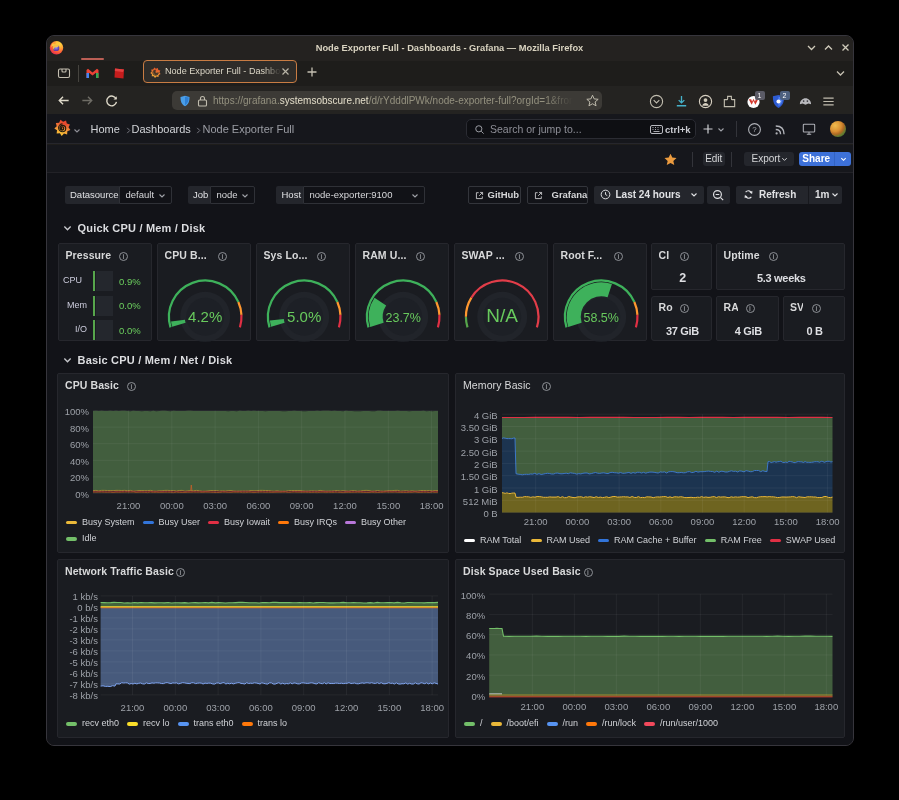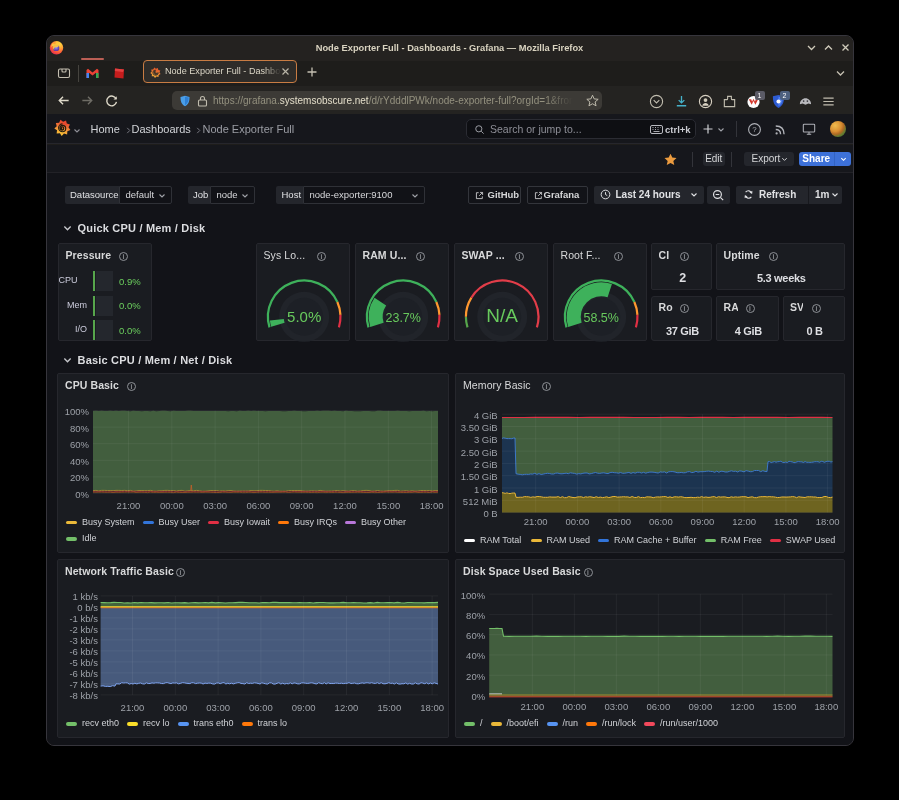--- a/index.html
+++ b/index.html
@@ -221,21 +221,21 @@
     <div class="abs" style="left:256px;top:150px;width:122px;height:17.5px;background:#111217;border:1px solid #2f3137;border-radius:0 2px 2px 0;line-height:16px;font-size:9.5px;color:#d8d9dc;padding-left:6px">node-exporter:9100<svg style="position:absolute;right:5px;top:5px" width="8" height="8" viewBox="0 0 8 8">
         <path d="M1.5 2.5 L4 5 L6.5 2.5" stroke="#9fa1a8" stroke-width="1.1" fill="none"></path>
       </svg></div>
     <div class="abs" style="left:421px;top:149.5px;width:53.5px;height:18px;border:1px solid #33353b;border-radius:2px;font-size:9.5px;color:#d5d6d8;font-weight:700;line-height:16.5px"><svg style="position:absolute;left:6px;top:4px" width="9" height="9" viewBox="0 0 16 16">
         <path d="M6.5 3 L2.5 3 L2.5 13.5 L13 13.5 L13 9.5" stroke="#d5d6d8" stroke-width="1.5" fill="none"></path>
         <path d="M9 2.5 L13.5 2.5 L13.5 7 M13.2 2.8 L7.5 8.5" stroke="#d5d6d8" stroke-width="1.5" fill="none"></path>
       </svg><span style="margin-left:19px">GitHub</span></div>
     <div class="abs" style="left:480px;top:149.5px;width:61px;height:18px;border:1px solid #33353b;border-radius:2px;font-size:9.5px;color:#d5d6d8;font-weight:700;line-height:16.5px"><svg style="position:absolute;left:6px;top:4px" width="9" height="9" viewBox="0 0 16 16">
         <path d="M6.5 3 L2.5 3 L2.5 13.5 L13 13.5 L13 9.5" stroke="#d5d6d8" stroke-width="1.5" fill="none"></path>
         <path d="M9 2.5 L13.5 2.5 L13.5 7 M13.2 2.8 L7.5 8.5" stroke="#d5d6d8" stroke-width="1.5" fill="none"></path>
-      </svg><span style="margin-left:16px">Grafana</span></div>
+      </svg><span style="margin-left:24px">Grafana</span></div>
     <div class="abs" style="left:547px;top:149.5px;width:110px;height:18px;background:#24262c;border-radius:2px;font-size:10px;color:#e0e1e4;font-weight:700;line-height:18px"><svg style="position:absolute;left:6px;top:3.5px" width="11" height="11" viewBox="0 0 16 16">
         <circle cx="8" cy="8" r="6.3" fill="none" stroke="#e0e1e4" stroke-width="1.4"></circle>
         <path d="M8 4.5 L8 8 L10.5 9.5" stroke="#e0e1e4" stroke-width="1.4" fill="none"></path>
       </svg><span style="margin-left:22px">Last 24 hours</span><svg style="position:absolute;right:6px;top:5.5px" width="8" height="8" viewBox="0 0 8 8">
         <path d="M1.5 2.5 L4 5 L6.5 2.5" stroke="#e0e1e4" stroke-width="1.1" fill="none"></path>
       </svg></div>
     <div class="abs" style="left:660px;top:149.5px;width:23px;height:18px;background:#24262c;border-radius:2px">
       <svg style="position:absolute;left:5px;top:3px" width="12.5" height="12.5" viewBox="0 0 16 16">
         <circle cx="7" cy="7" r="5" fill="none" stroke="#e0e1e4" stroke-width="1.5"></circle>
         <path d="M11 11 L14.3 14.3 M4.7 7 L9.3 7" stroke="#e0e1e4" stroke-width="1.5"></path>
@@ -252,35 +252,48 @@
       <path d="M1.2 2.3 L4 5.1 L6.8 2.3" stroke="#c7c8cc" stroke-width="1.2" fill="none"></path>
     </svg>
     <div class="abs" style="left:31px;top:185.5px;font-size:11px;font-weight:700;color:#dcdde0;letter-spacing:0.2px">Quick CPU / Mem / Disk</div>
     <svg class="abs" style="left:16px;top:320.0px" width="9" height="9" viewBox="0 0 8 8">
       <path d="M1.2 2.3 L4 5.1 L6.8 2.3" stroke="#c7c8cc" stroke-width="1.2" fill="none"></path>
     </svg>
     <div class="abs" style="left:31px;top:317.5px;font-size:11px;font-weight:700;color:#dcdde0;letter-spacing:0.2px">Basic CPU / Mem / Net / Disk</div>
     <div style="position:absolute;left:11.0px;top:207.0px;width:94.5px;height:98.2px;background:#1a1c21;border:1px solid #26272d;border-radius:2px;box-sizing:border-box">
       <div style="position:absolute;left:7.0px;top:4.5px;width:50px;overflow:hidden;white-space:nowrap;font-size:10.5px;font-weight:700;color:#d8d9da;letter-spacing:0.1px">Pressure</div>
       <div style="position:absolute;left:60.5px;top:7.5px;width:9px;height:9px;border:1px solid #8e9196;border-radius:50%;box-sizing:border-box;color:#8e9196;font-size:6.5px;text-align:center;line-height:7px;font-weight:700">i</div>
-      <div class="abs" style="left:0;top:31.4px;width:28px;text-align:left;font-size:9px;color:#ccccdc">CPU</div>
+      <div class="abs" style="left:0;top:31.4px;width:28px;text-align:center;font-size:9px;color:#ccccdc">CPU</div>
       <div class="abs" style="left:34.5px;top:27.4px;width:2px;height:20px;background:#57a64c"></div>
       <div class="abs" style="left:37.5px;top:27.4px;width:17px;height:20px;background:#24272d"></div>
       <div class="abs" style="left:60.5px;top:31.9px;font-size:9.5px;color:#6ccf5e">0.9%</div>
       <div class="abs" style="left:0;top:55.7px;width:28.5px;text-align:right;font-size:9px;color:#ccccdc">Mem</div>
       <div class="abs" style="left:34.5px;top:51.7px;width:2px;height:20px;background:#57a64c"></div>
       <div class="abs" style="left:37.5px;top:51.7px;width:17px;height:20px;background:#24272d"></div>
       <div class="abs" style="left:60.5px;top:56.2px;font-size:9.5px;color:#6ccf5e">0.0%</div>
       <div class="abs" style="left:0;top:80.0px;width:28.5px;text-align:right;font-size:9px;color:#ccccdc">I/O</div>
       <div class="abs" style="left:34.5px;top:76.0px;width:2px;height:20px;background:#57a64c"></div>
       <div class="abs" style="left:37.5px;top:76.0px;width:17px;height:20px;background:#24272d"></div>
       <div class="abs" style="left:60.5px;top:80.5px;font-size:9.5px;color:#6ccf5e">0.0%</div>
     </div>
+    <div style="position:absolute;left:110.0px;top:207.0px;width:94.5px;height:98.2px;background:#1a1c21;border:1px solid #26272d;border-radius:2px;box-sizing:border-box">
+      <div style="position:absolute;left:7.0px;top:4.5px;width:46px;overflow:hidden;white-space:nowrap;font-size:10.5px;font-weight:700;color:#d8d9da;letter-spacing:0.1px">CPU B...</div>
+      <div style="position:absolute;left:60.5px;top:7.5px;width:9px;height:9px;border:1px solid #8e9196;border-radius:50%;box-sizing:border-box;color:#8e9196;font-size:6.5px;text-align:center;line-height:7px;font-weight:700">i</div>
+      <svg width="94.5" height="98.2" viewBox="0 0 94.5 98.2" style="position:absolute;left:0;top:0">
+        <circle cx="47.2" cy="72.8" r="25" fill="#21242a"></circle>
+        <circle cx="47.2" cy="72.8" r="19" fill="#1d2026"></circle>
+        <path d="M 20.90 80.84 A 27.50 27.50 0 0 1 19.97 76.63" fill="none" stroke="#3eb15b" stroke-width="14" stroke-linecap="butt"></path>
+        <path d="M 12.49 83.41 A 36.30 36.30 0 0 1 80.36 58.04" fill="none" stroke="#3eb15b" stroke-width="2.2" stroke-linecap="butt"></path>
+        <path d="M 80.36 58.04 A 36.30 36.30 0 0 1 83.45 70.90" fill="none" stroke="#ff9830" stroke-width="2.2" stroke-linecap="butt"></path>
+        <path d="M 83.45 70.90 A 36.30 36.30 0 0 1 81.91 83.41" fill="none" stroke="#e02f44" stroke-width="2.2" stroke-linecap="butt"></path>
+        <text x="47.2" y="78.3" text-anchor="middle" font-family="Liberation Sans, sans-serif" font-size="15" fill="#68ca5d">4.2%</text>
+      </svg>
+    </div>
     <div style="position:absolute;left:209.0px;top:207.0px;width:94.5px;height:98.2px;background:#1a1c21;border:1px solid #26272d;border-radius:2px;box-sizing:border-box">
-      <div style="position:absolute;left:7.0px;top:4.5px;width:46px;overflow:hidden;white-space:nowrap;font-size:10.5px;font-weight:400;color:#d8d9da;letter-spacing:0.1px">Sys Lo...</div>
+      <div style="position:absolute;left:7.0px;top:4.5px;width:46px;overflow:hidden;white-space:nowrap;font-size:10.5px;font-weight:700;color:#d8d9da;letter-spacing:0.1px">Sys Lo...</div>
       <div style="position:absolute;left:60.5px;top:7.5px;width:9px;height:9px;border:1px solid #8e9196;border-radius:50%;box-sizing:border-box;color:#8e9196;font-size:6.5px;text-align:center;line-height:7px;font-weight:700">i</div>
       <svg width="94.5" height="98.2" viewBox="0 0 94.5 98.2" style="position:absolute;left:0;top:0">
         <circle cx="47.2" cy="72.8" r="25" fill="#21242a"></circle>
         <circle cx="47.2" cy="72.8" r="19" fill="#1d2026"></circle>
         <path d="M 20.90 80.84 A 27.50 27.50 0 0 1 19.87 75.82" fill="none" stroke="#3eb15b" stroke-width="14" stroke-linecap="butt"></path>
         <path d="M 12.49 83.41 A 36.30 36.30 0 0 1 80.36 58.04" fill="none" stroke="#3eb15b" stroke-width="2.2" stroke-linecap="butt"></path>
         <path d="M 80.36 58.04 A 36.30 36.30 0 0 1 83.45 70.90" fill="none" stroke="#ff9830" stroke-width="2.2" stroke-linecap="butt"></path>
         <path d="M 83.45 70.90 A 36.30 36.30 0 0 1 81.91 83.41" fill="none" stroke="#e02f44" stroke-width="2.2" stroke-linecap="butt"></path>
         <text x="47.2" y="78.3" text-anchor="middle" font-family="Liberation Sans, sans-serif" font-size="15" fill="#68ca5d">5.0%</text>
       </svg>
@@ -304,21 +317,21 @@
       <svg width="94.5" height="98.2" viewBox="0 0 94.5 98.2" style="position:absolute;left:0;top:0">
         <circle cx="47.2" cy="72.8" r="25" fill="#21242a"></circle>
         <circle cx="47.2" cy="72.8" r="19" fill="#1d2026"></circle>
         <path d="M 12.49 83.41 A 36.30 36.30 0 0 1 10.90 72.80" fill="none" stroke="#56a64b" stroke-width="2.2" stroke-linecap="butt"></path>
         <path d="M 10.90 72.80 A 36.30 36.30 0 0 1 16.42 53.56" fill="none" stroke="#ff9830" stroke-width="2.2" stroke-linecap="butt"></path>
         <path d="M 16.42 53.56 A 36.30 36.30 0 0 1 81.91 83.41" fill="none" stroke="#e23d49" stroke-width="2.2" stroke-linecap="butt"></path>
         <text x="47.2" y="78.3" text-anchor="middle" font-family="Liberation Sans, sans-serif" font-size="19" fill="#68ca5d">N/A</text>
       </svg>
     </div>
     <div style="position:absolute;left:506.0px;top:207.0px;width:94.5px;height:98.2px;background:#1a1c21;border:1px solid #26272d;border-radius:2px;box-sizing:border-box">
-      <div style="position:absolute;left:7.0px;top:4.5px;width:46px;overflow:hidden;white-space:nowrap;font-size:10.5px;font-weight:400;color:#d8d9da;letter-spacing:0.1px">Root F...</div>
+      <div style="position:absolute;left:7.0px;top:4.5px;width:46px;overflow:hidden;white-space:nowrap;font-size:10.5px;font-weight:700;color:#d8d9da;letter-spacing:0.1px">Root F...</div>
       <div style="position:absolute;left:60.5px;top:7.5px;width:9px;height:9px;border:1px solid #8e9196;border-radius:50%;box-sizing:border-box;color:#8e9196;font-size:6.5px;text-align:center;line-height:7px;font-weight:700">i</div>
       <svg width="94.5" height="98.2" viewBox="0 0 94.5 98.2" style="position:absolute;left:0;top:0">
         <circle cx="47.2" cy="72.8" r="25" fill="#21242a"></circle>
         <circle cx="47.2" cy="72.8" r="19" fill="#1d2026"></circle>
         <path d="M 20.90 80.84 A 27.50 27.50 0 0 1 55.78 46.67" fill="none" stroke="#3eb15b" stroke-width="14" stroke-linecap="butt"></path>
         <path d="M 12.49 83.41 A 36.30 36.30 0 0 1 80.36 58.04" fill="none" stroke="#3eb15b" stroke-width="2.2" stroke-linecap="butt"></path>
         <path d="M 80.36 58.04 A 36.30 36.30 0 0 1 83.45 70.90" fill="none" stroke="#ff9830" stroke-width="2.2" stroke-linecap="butt"></path>
         <path d="M 83.45 70.90 A 36.30 36.30 0 0 1 81.91 83.41" fill="none" stroke="#e02f44" stroke-width="2.2" stroke-linecap="butt"></path>
         <text x="47.2" y="78.3" text-anchor="middle" font-family="Liberation Sans, sans-serif" font-size="12.5" fill="#68ca5d">58.5%</text>
       </svg>

